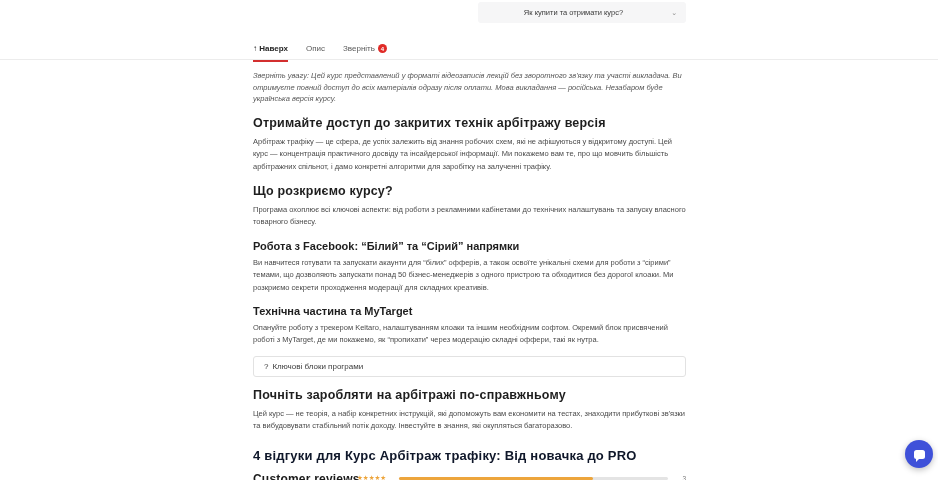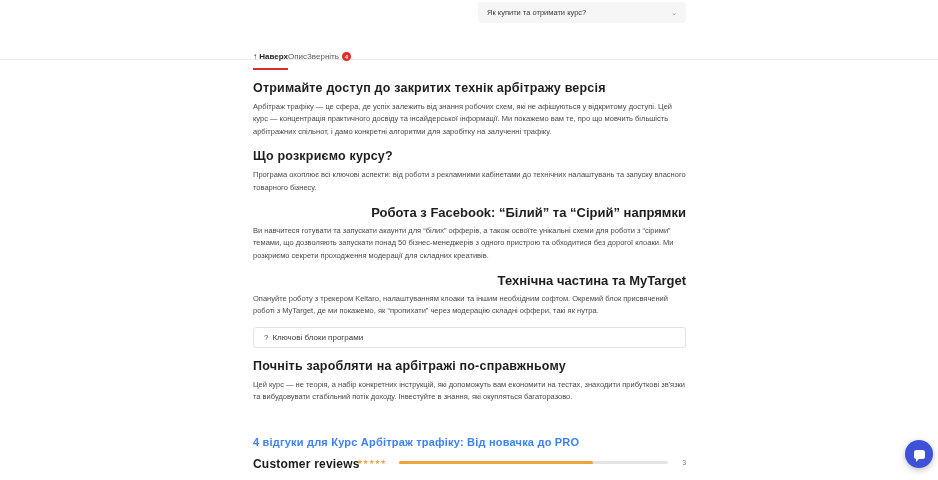--- a/index.html
+++ b/index.html
@@ -5,48 +5,49 @@
   * { margin:0; padding:0; box-sizing:border-box; }
   html,body { background:#fff; }
   #page {
     position:relative; width:938px; height:480px; overflow:hidden;
     background:#ffffff; font-family:"Liberation Sans", sans-serif; color:#333;
   }
   
   .faq-bar {
     position:absolute; left:478px; top:2px; width:208px; height:21px;
     background:#f6f6f7; border-radius:3px; display:flex; align-items:center;
-    justify-content:space-between; padding:0 9px; font-size:7.5px; color:#3a3a3a;
+    justify-content:flex-end; padding:0 9px; font-size:7.5px; color:#3a3a3a;
     cursor:pointer;
+    gap:48px;
   }
   .chev { color:#8a8a8a; font-size:7px; line-height:1; }
 
   
   .tabsbar { position:absolute; left:0; top:30px; width:938px; height:30px; border-bottom:1px solid #ececec; }
-  .tabs { position:absolute; left:253px; top:12px; height:29px; display:flex; align-items:center; }
+  .tabs { position:absolute; left:253px; top:4px; height:29px; display:flex; gap:18px; align-items:center; }
   .tab { position:relative; height:29px; display:flex; align-items:center; font-size:8px; color:#5a5a5a; cursor:pointer; }
   .tab.active { color:#262626; font-weight:bold; }
   .tab.active::after { content:''; position:absolute; left:0; right:0; bottom:1px; height:2px; background:#d32f2f; }
   .badge {
     background:#e02b27; color:#fff; font-size:6px; font-weight:bold;
     min-width:9px; height:9px; border-radius:50%; display:inline-flex;
     align-items:center; justify-content:center; margin-left:3px; padding:0 1px;
   }
 
   
   .content { position:absolute; left:253px; top:70px; width:433px; }
   .notice { font-style:italic; font-size:7.5px; line-height:1.55; color:#555; }
   h2.s { font-size:12.5px; color:#1e1e1e; margin:11px 0 6px; letter-spacing:.2px; font-weight:bold; }
-  h3.s { font-size:13px; color:#1e1e1e; margin:11px 0 5px; font-weight:bold;text-align:right; }
+  h3.s { font-size:11px; color:#1e1e1e; margin:11px 0 5px; font-weight:bold; }
   p.b { font-size:7.5px; line-height:1.65; color:#4a4a4a; }
   .accordion {
     margin-top:9px; border:1px solid #e2e2e2; border-radius:3px; height:21px;
     display:flex; align-items:center; padding:0 10px; font-size:8px; color:#3a3a3a; cursor:pointer;
   }
-  .rev-head { font-size:11px; color:#3b82f6; margin:32px 0 9px; font-weight:bold; letter-spacing:.2px; }
+  .rev-head { font-size:13px; color:#0f172a; margin:16px 0 9px; font-weight:bold; letter-spacing:.2px; }
 
   
   .summary { display:flex; align-items:flex-start; }
   .sum-left { width:104px; flex:none; }
   .sum-title { font-size:12px; font-weight:bold; color:#1b1b1b; white-space:nowrap; letter-spacing:.2px; }
 
   .dist { flex:1; padding-top:2px; }
   .dist-row { display:flex; align-items:center; height:8px; }
   .dist-stars { width:34px; flex:none; font-size:6.5px; line-height:1; }
   .st { color:#dcdcdc; } .st.on { color:#eda53c; }
@@ -85,20 +86,21 @@
         <span>Опис</span>
       </div>
       <div class="tab">
         <span>Зверніть</span>
         <span class="badge">4</span>
       </div>
     </div>
   </div>
 
   <div class="content">
+    <p class="notice">Зверніть увагу: Цей курс представлений у форматі відеозаписів лекцій без зворотного зв'язку та участі викладача. Ви отримуєте повний доступ до всіх матеріалів одразу після оплати. Мова викладання — російська. Незабаром буде українська версія курсу.</p>
 
     <h2 class="s">Отримайте доступ до закритих технік арбітражу версія</h2>
     <p class="b">Арбітраж трафіку — це сфера, де успіх залежить від знання робочих схем, які не афішуються у відкритому доступі. Цей курс — концентрація практичного досвіду та інсайдерської інформації. Ми покажемо вам те, про що мовчить більшість арбітражних спільнот, і дамо конкретні алгоритми для заробітку на залученні трафіку.</p>
 
     <h2 class="s">Що розкриємо курсу?</h2>
     <p class="b">Програма охоплює всі ключові аспекти: від роботи з рекламними кабінетами до технічних налаштувань та запуску власного товарного бізнесу.</p>
 
     <h3 class="s">Робота з Facebook: “Білий” та “Сірий” напрямки</h3>
     <p class="b">Ви навчитеся готувати та запускати акаунти для “білих” офферів, а також освоїте унікальні схеми для роботи з “сірими” темами, що дозволяють запускати понад 50 бізнес-менеджерів з одного пристрою та обходитися без дорогої клоаки. Ми розкриємо секрети проходження модерації для складних креативів.</p>
 

